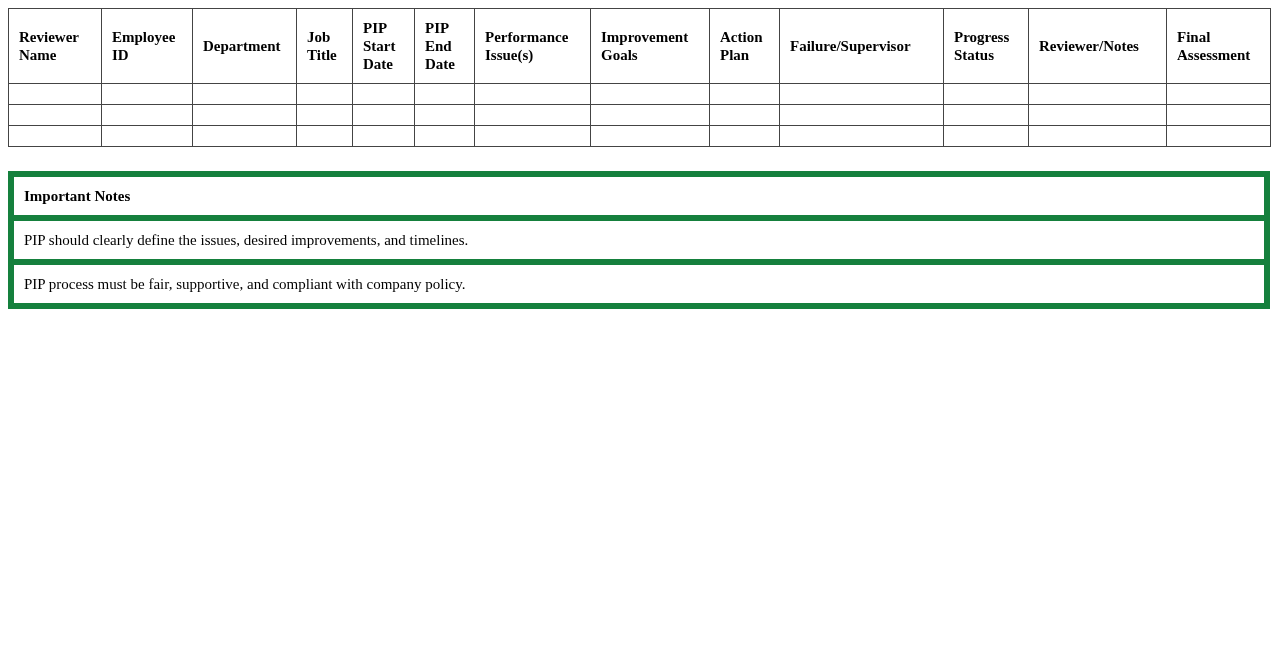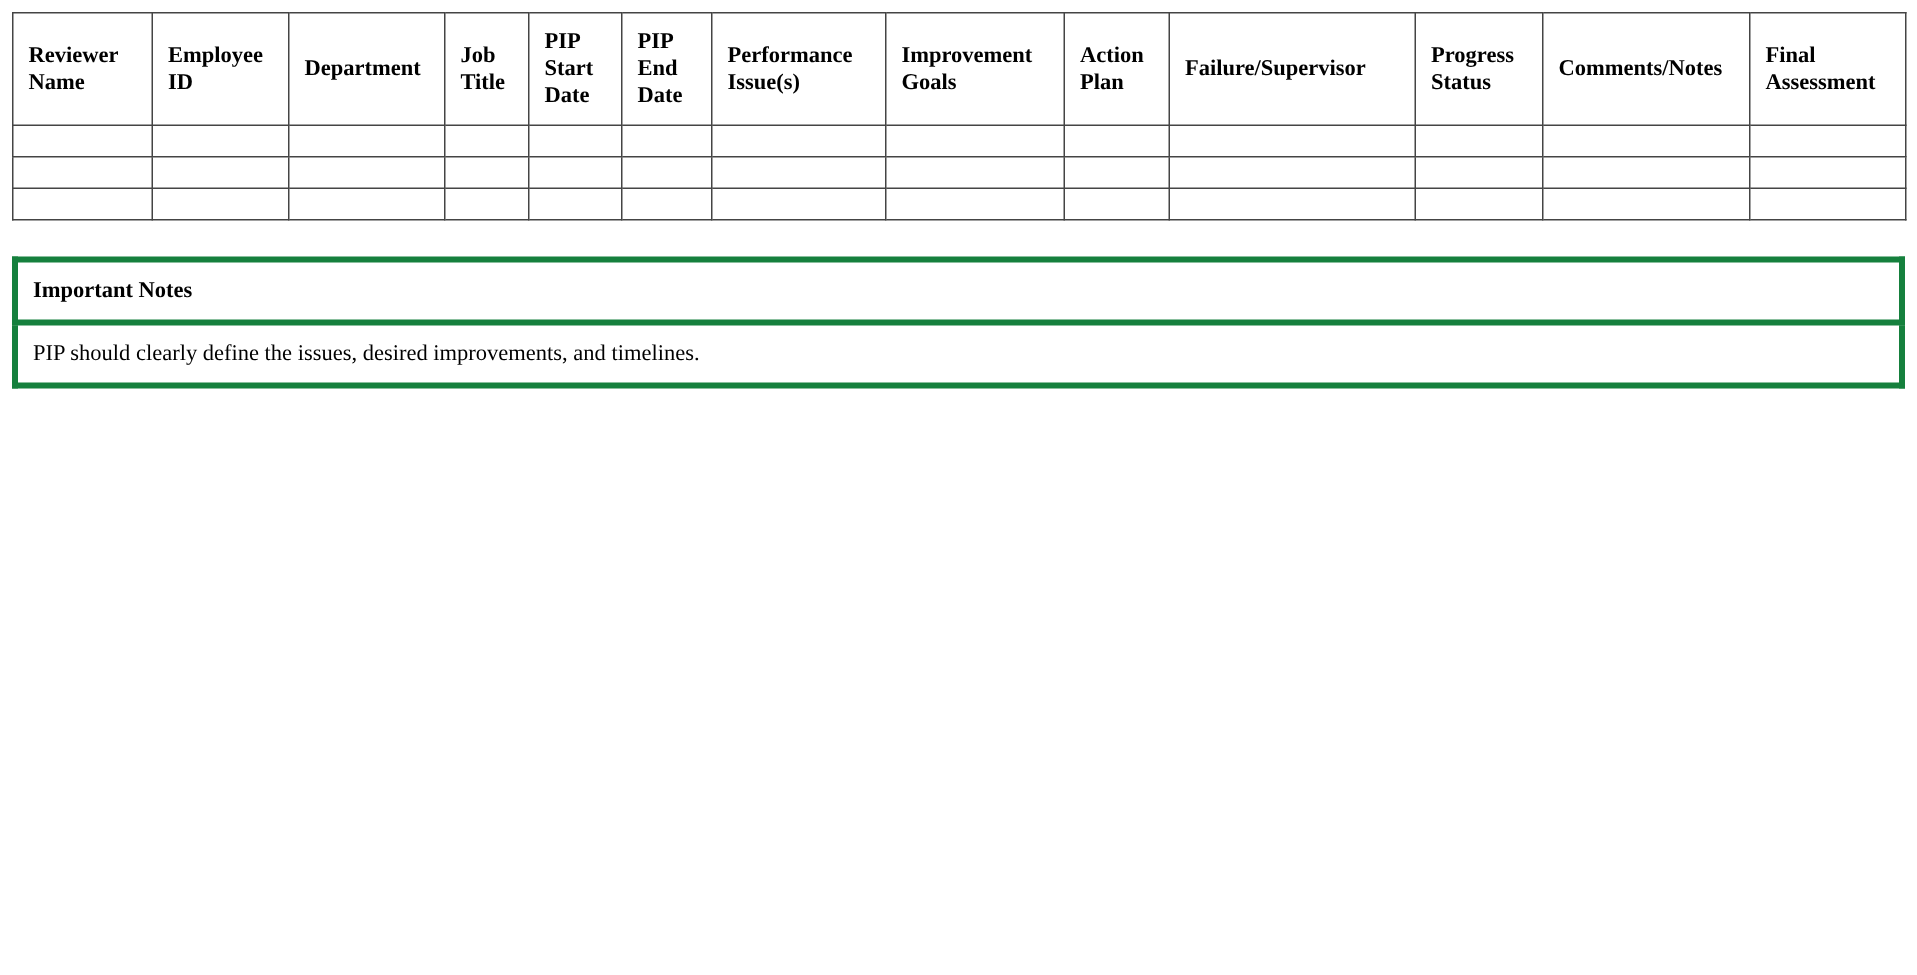--- a/index.html
+++ b/index.html
@@ -11,21 +11,21 @@
   .wrap { position: absolute; left: 8px; top: 8px; width: 1262px; }
   table { border-collapse: collapse; width: 1262px; table-layout: fixed; }
   .pip th, .pip td { border: 1px solid #444; }
   .pip th {
     text-align: left; font-weight: bold; font-size: 15px; line-height: 18px;
     padding: 0 10px; height: 74px; vertical-align: middle;
   }
   .pip td { height: 20px; padding: 0; }
   .notes { margin-top: 24px; }
   .notes td {
-    border: 4px solid #15803d; padding: 0 10px; height: 38px;
+    border: 6px solid #15803d; padding: 0 10px; height: 38px;
     font-size: 15px; vertical-align: middle;
   }
   .notes td.head { font-weight: bold; }
 </style>
 </head>
 <body>
 
 <div class="wrap">
   <table class="pip">
     <colgroup id="pip-cols">
@@ -49,21 +49,21 @@
         <th>Employee ID</th>
         <th>Department</th>
         <th>Job Title</th>
         <th>PIP Start Date</th>
         <th>PIP End Date</th>
         <th>Performance Issue(s)</th>
         <th>Improvement Goals</th>
         <th>Action Plan</th>
         <th>Failure/Supervisor</th>
         <th>Progress Status</th>
-        <th>Comments/Notes</th>
+        <th>Reviewer/Notes</th>
         <th>Final Assessment</th>
       </tr>
     </thead>
     <tbody id="pip-body">
         <tr>
           <td></td>
           <td></td>
           <td></td>
           <td></td>
           <td></td>
@@ -110,15 +110,18 @@
   </table>
 
   <table class="notes">
     <tbody>
       <tr>
         <td class="head">Important Notes</td>
       </tr>
       <tr>
         <td>PIP should clearly define the issues, desired improvements, and timelines.</td>
       </tr>
+      <tr>
+        <td>PIP process must be fair, supportive, and compliant with company policy.</td>
+      </tr>
     </tbody>
   </table>
 </div>
 
 </body></html>

